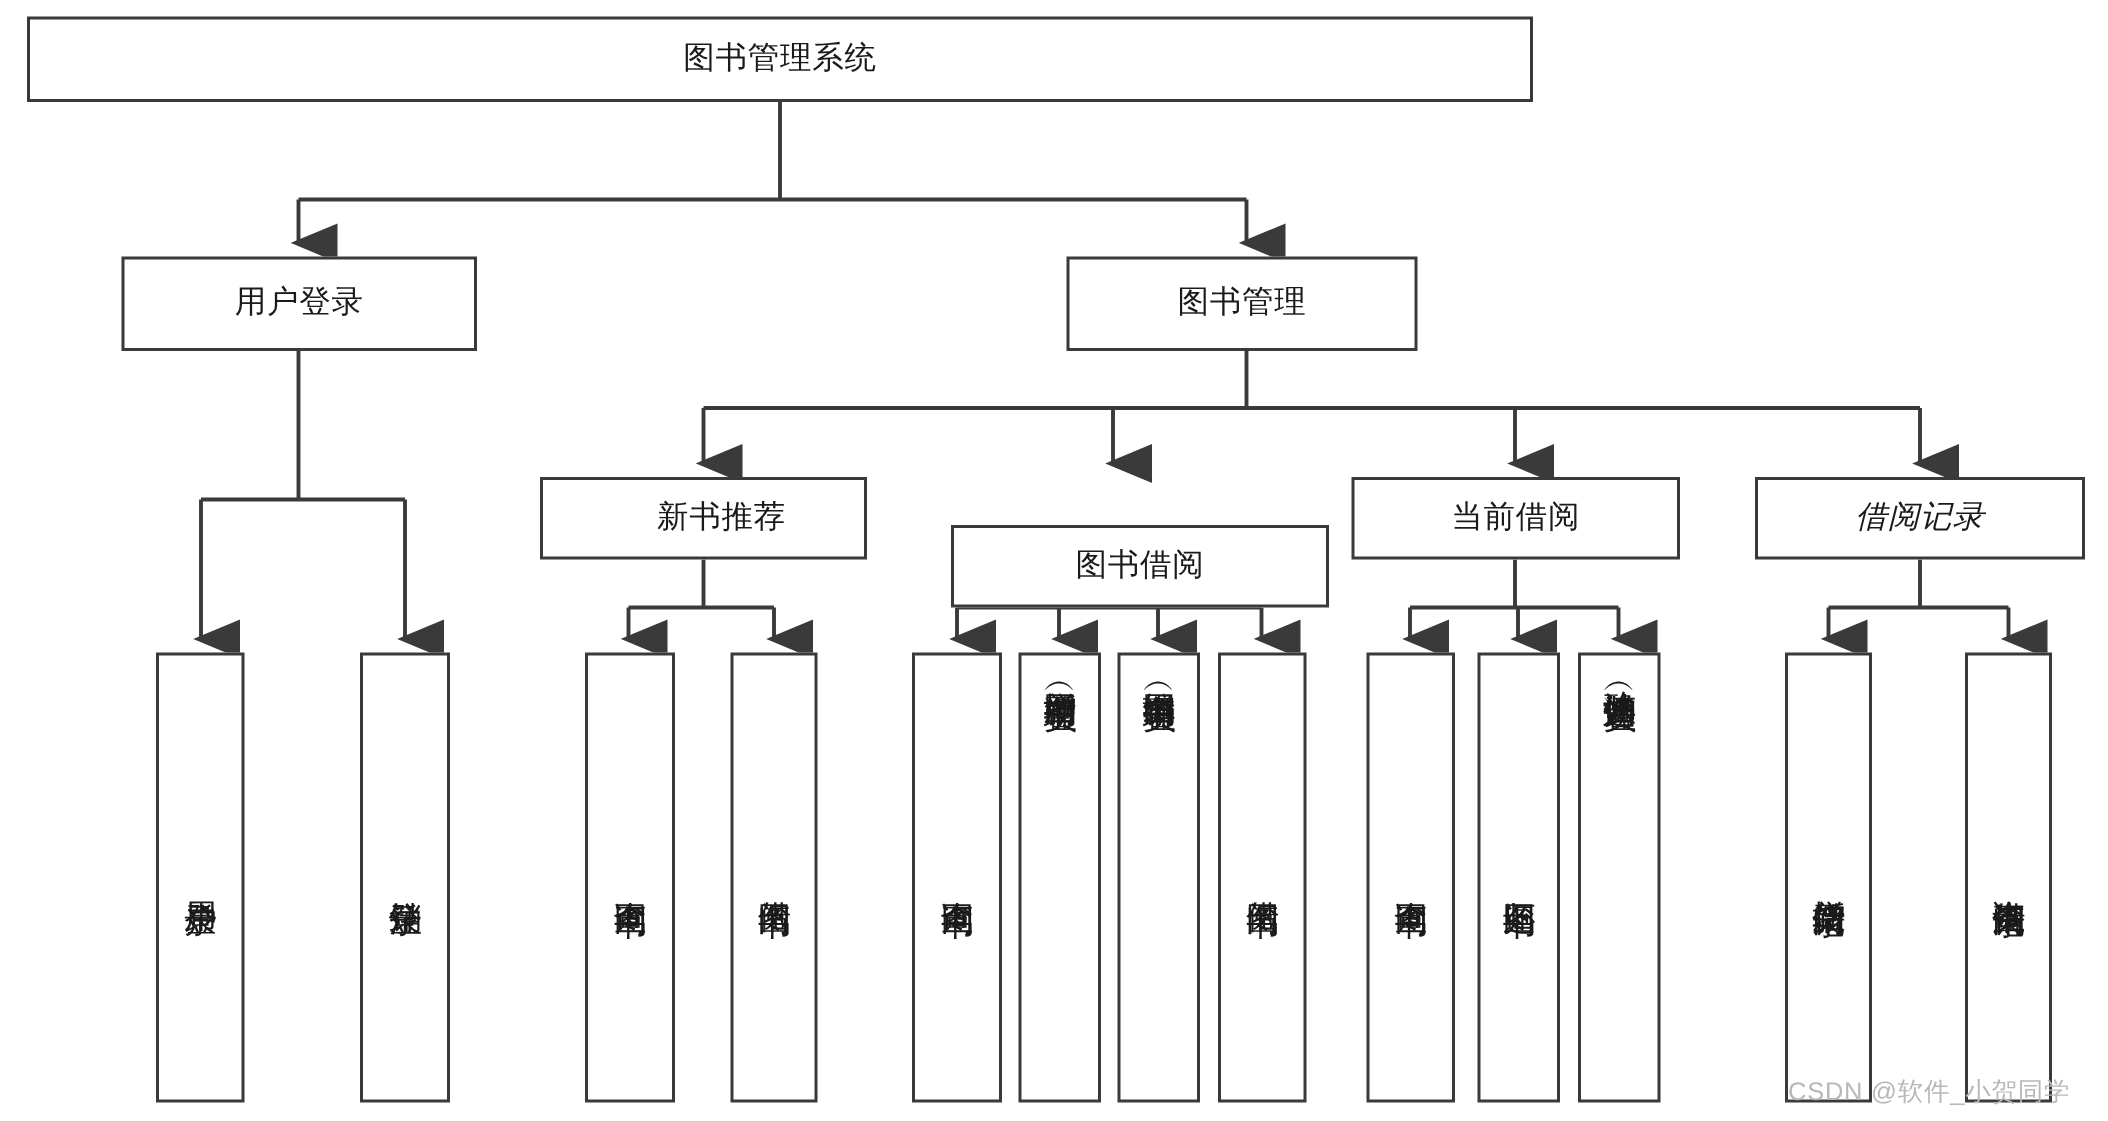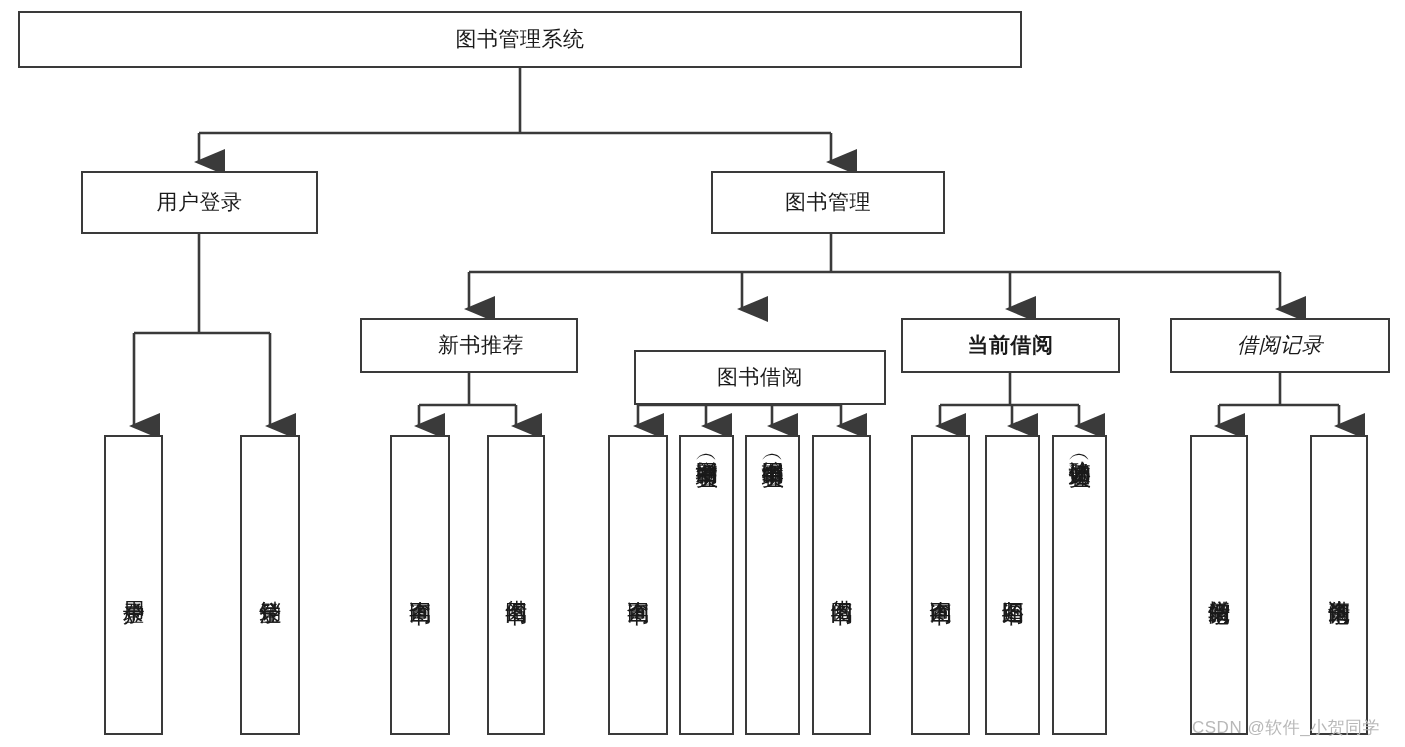--- a/index.html
+++ b/index.html
@@ -136,21 +136,21 @@
   <div class="node horizontal" style="left: 711px; top: 171px; width: 234px; height: 63px;">
     <span class="node-label">图书管理</span>
   </div>
 
   <div class="node horizontal" style="left: 360px; top: 318px; width: 218px; height: 55px; padding-left: 24px;">
     <span class="node-label">新书推荐</span>
   </div>
   <div class="node horizontal" style="left: 634px; top: 318px; width: 252px; height: 55px; margin-top: 32px;">
     <span class="node-label">图书借阅</span>
   </div>
-  <div class="node horizontal" style="left: 901px; top: 318px; width: 219px; height: 55px; font-weight: bold;">
+  <div class="node horizontal" style="left: 901px; top: 318px; width: 219px; height: 55px;">
     <span class="node-label">当前借阅</span>
   </div>
   <div class="node horizontal" style="left: 1170px; top: 318px; width: 220px; height: 55px; font-style: italic;">
     <span class="node-label">借阅记录</span>
   </div>
 
   <div class="node vertical centered" style="left: 104px; top: 435px; width: 59px; height: 300px;">
     <span class="node-label">用户登录</span>
   </div>
   <div class="node vertical centered" style="left: 240px; top: 435px; width: 60px; height: 300px;">

